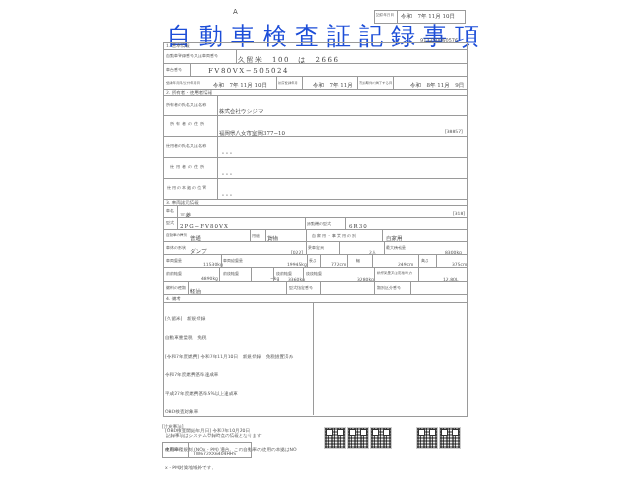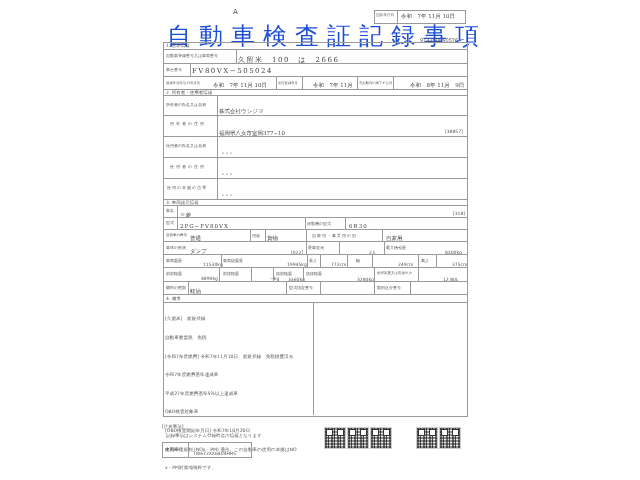--- a/index.html
+++ b/index.html
@@ -43,21 +43,21 @@
   <div class="abs sec" style="left:166px;top:43px;">1. 基本情報</div>
   <div class="line-h" style="left:163px;top:49px;width:304px;"></div>
 
   <div class="abs small" style="left:166px;top:53px;">自動車登録番号又は車両番号</div>
   <div class="line-v" style="left:236px;top:49px;height:14px;"></div>
   <div class="abs val" style="left:238px;top:55px;">久留米　100　は　2666</div>
   <div class="line-h" style="left:163px;top:63px;width:304px;"></div>
 
   <div class="abs small" style="left:166px;top:67px;">車台番号</div>
   <div class="line-v" style="left:190px;top:63px;height:13px;"></div>
-  <div class="abs val" style="left:192px;top:67px;">FV80VX−505024</div>
+  <div class="abs val" style="left:208px;top:67px;">FV80VX−505024</div>
   <div class="line-h" style="left:163px;top:76px;width:304px;"></div>
 
   <div class="abs small" style="left:166px;top:81px;font-size:3.3px;">登録年月日/交付年月日</div>
   <div class="abs valsm" style="left:213px;top:82px;">令和　7年 11月 10日</div>
   <div class="line-v" style="left:276px;top:76px;height:13px;"></div>
   <div class="abs small" style="left:278px;top:81px;font-size:3.3px;">初度登録年月</div>
   <div class="line-v" style="left:302px;top:76px;height:13px;"></div>
   <div class="abs valsm" style="left:313px;top:82px;">令和　7年 11月</div>
   <div class="line-v" style="left:357px;top:76px;height:13px;"></div>
   <div class="abs small" style="left:359px;top:81px;font-size:3.3px;">有効期間の満了する日</div>

